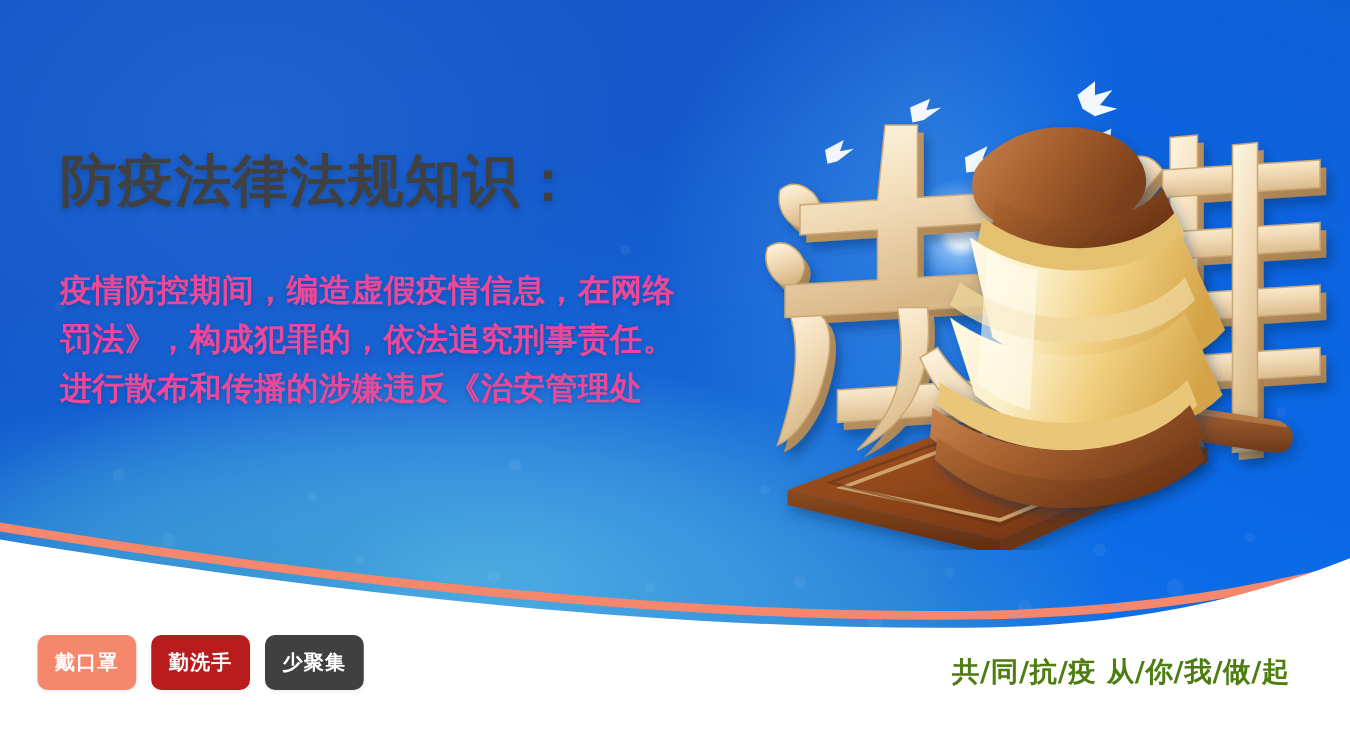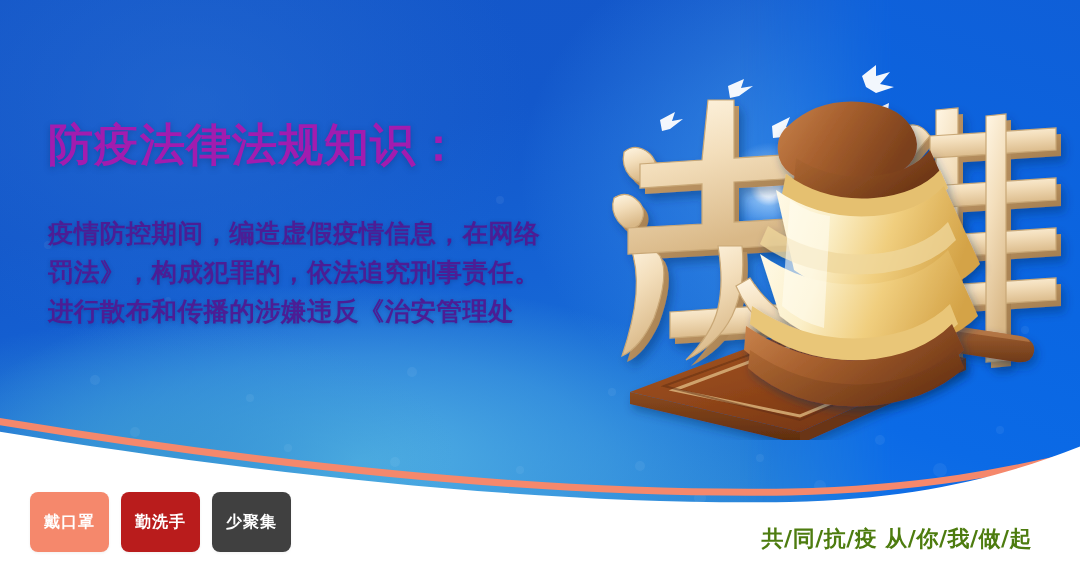--- a/index.html
+++ b/index.html
@@ -47,38 +47,38 @@
     background:radial-gradient(circle,#ffffff 0%,#eaf4ff 16%,rgba(190,225,255,.55) 30%,rgba(140,200,255,0) 70%);
     filter:blur(.4px);
   }
 
   
   .wave{position:absolute;left:0;bottom:0;width:1080px;height:170px;}
 
   
   .headline{
     position:absolute;left:48px;top:118px;
-    font-size:45px;font-weight:bold;color:#a21caf;
+    font-size:45px;font-weight:bold;color:#404040;
     letter-spacing:1px;line-height:1.18;
     text-shadow:0 2px 6px rgba(6,40,95,.35);
     white-space:nowrap;
   }
   .body-copy{
     position:absolute;left:48px;top:214px;width:500px;
-    font-size:25.5px;font-weight:bold;color:#4c1d95;
+    font-size:25.5px;font-weight:bold;color:#ec4899;
     line-height:39px;letter-spacing:.4px;
     text-shadow:0 1px 4px rgba(6,40,95,.3);
   }
   .body-copy div{white-space:nowrap;}
 
   
   .tags{position:absolute;left:30px;bottom:32px;display:flex;gap:12px;align-items:center;}
   .tag{
     display:inline-flex;align-items:center;justify-content:center;
-    height:28px;padding:16px 14px;border-radius:8px;
+    height:44px;padding:0 14px;border-radius:8px;
     font-size:16px;font-weight:bold;color:#ffffff;
     letter-spacing:1px;line-height:1;
     box-shadow:0 1px 3px rgba(0,0,0,.06);
   }
   .tag-mask{background:#F5886C;}
   .tag-wash{background:#b91c1c;}
   .tag-gather{background:#404040;}
 
   
   .slogan{

